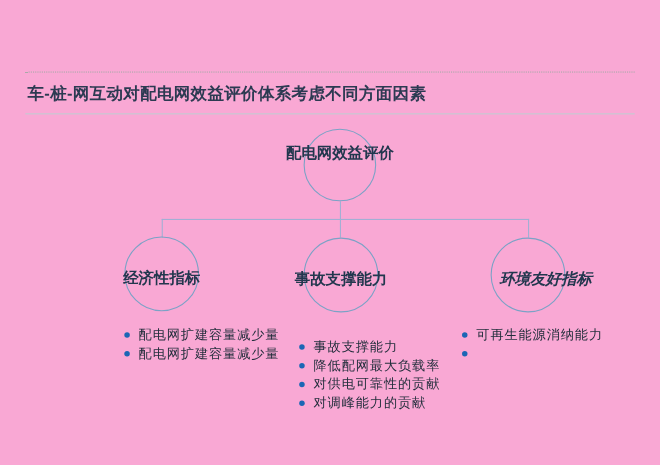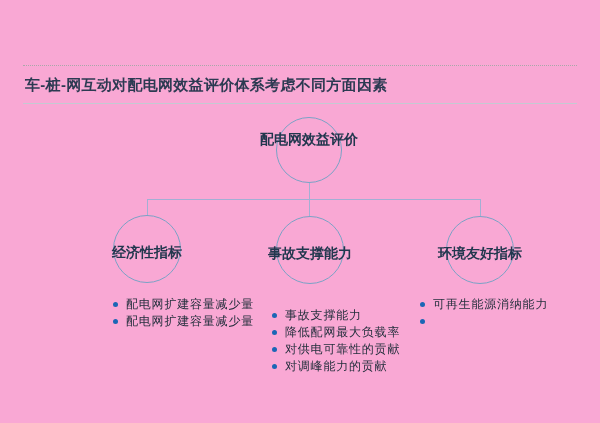--- a/index.html
+++ b/index.html
@@ -54,21 +54,21 @@
     <div>配电网效益评价</div>
   </div>
 
   <div class="circle" style="left:113px;top:215px;width:68px;height:68px;"></div>
   <div class="node-label" style="left:87px;top:242px;width:120px;">经济性指标</div>
 
   <div class="circle" style="left:276px;top:216px;width:68px;height:68px;"></div>
   <div class="node-label" style="left:250px;top:243px;width:120px;">事故支撑能力</div>
 
   <div class="circle" style="left:446px;top:216px;width:68px;height:68px;"></div>
-  <div class="node-label" style="left:420px;top:243px;width:120px;">环境友好指标</div>
+  <div class="node-label" style="left:436px;top:243px;width:120px;font-style:italic;">环境友好指标</div>
 
   <div class="bullets" style="left:113px;top:298px;">
     <div class="bullet">
       <span class="dot"></span>
       <span class="txt">配电网扩建容量减少量</span>
     </div>
     <div class="bullet">
       <span class="dot"></span>
       <span class="txt">配电网扩建容量减少量</span>
     </div>

